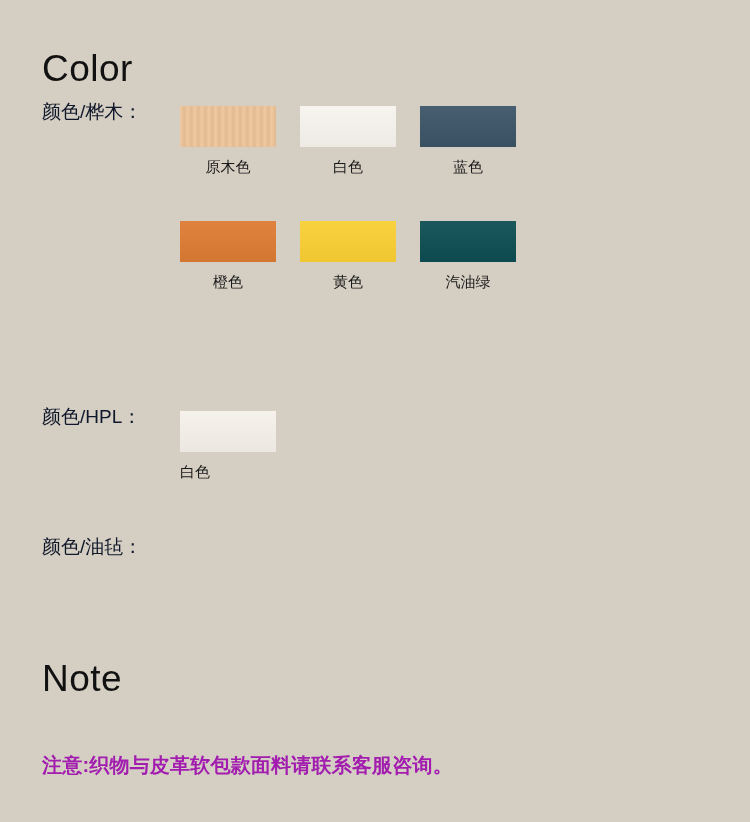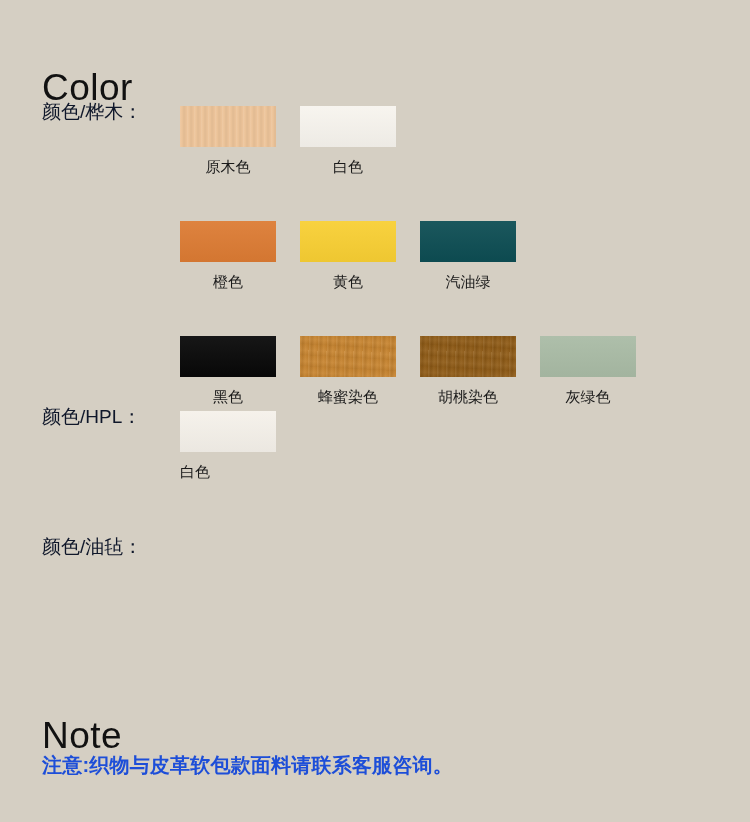--- a/index.html
+++ b/index.html
@@ -23,24 +23,23 @@
   
   .big-heading {
     position: absolute;
     left: 42px;
     font-family: "Liberation Sans", "DejaVu Sans", sans-serif;
     font-size: 37px;
     font-weight: 400;
     letter-spacing: 0.5px;
     color: #111111;
     line-height: 1;
-    margin-top: 19px;
   }
   #color-heading { top: 50px; }
-  #note-heading  { top: 698px; text-align: center; }
+  #note-heading  { top: 660px; text-align: center; }
 
   
   .section-label {
     position: absolute;
     left: 42px;
     font-size: 19px;
     font-weight: 400;
     color: #0f172a;
     line-height: 1;
     white-space: nowrap;
@@ -124,21 +123,21 @@
     pointer-events: none;
   }
 
   
   #note-text {
     position: absolute;
     left: 42px;
     top: 753px;
     font-size: 20px;
     font-weight: 700;
-    color: #1d4ed8;
+    color: #a21caf;
     line-height: 1.2;
     letter-spacing: 0.2px;
     white-space: nowrap;
   }
 </style>
 </head>
 <body>
 
 <div class="page">
 
@@ -149,51 +148,37 @@
   <div class="swatch-grid" id="grid-birch">
       <div class="swatch-row">
         <div class="swatch-cell">
           <span class="swatch-chip tex-grain" style="background: rgb(237, 196, 154);"></span>
           <div class="swatch-caption">原木色</div>
         </div>
         <div class="swatch-cell">
           <span class="swatch-chip tex-soft" style="background: rgb(247, 244, 238);"></span>
           <div class="swatch-caption">白色</div>
         </div>
+        <div class="swatch-cell">
+          <span class="swatch-chip tex-soft" style="background: rgb(60, 84, 104);"></span>
+          <div class="swatch-caption">蓝色</div>
+        </div>
       </div>
       <div class="swatch-row">
         <div class="swatch-cell">
           <span class="swatch-chip tex-soft" style="background: rgb(220, 123, 51);"></span>
           <div class="swatch-caption">橙色</div>
         </div>
         <div class="swatch-cell">
           <span class="swatch-chip tex-soft" style="background: rgb(248, 207, 51);"></span>
           <div class="swatch-caption">黄色</div>
         </div>
         <div class="swatch-cell">
           <span class="swatch-chip tex-soft" style="background: rgb(13, 77, 83);"></span>
           <div class="swatch-caption">汽油绿</div>
-        </div>
-      </div>
-      <div class="swatch-row">
-        <div class="swatch-cell">
-          <span class="swatch-chip tex-soft" style="background: rgb(8, 8, 8);"></span>
-          <div class="swatch-caption">黑色</div>
-        </div>
-        <div class="swatch-cell">
-          <span class="swatch-chip tex-mottle" style="background: rgb(200, 132, 46);"></span>
-          <div class="swatch-caption">蜂蜜染色</div>
-        </div>
-        <div class="swatch-cell">
-          <span class="swatch-chip tex-mottle" style="background: rgb(143, 90, 20);"></span>
-          <div class="swatch-caption">胡桃染色</div>
-        </div>
-        <div class="swatch-cell">
-          <span class="swatch-chip tex-soft" style="background: rgb(169, 187, 165);"></span>
-          <div class="swatch-caption">灰绿色</div>
         </div>
       </div>
     </div>
 
   <div class="section-label" id="label-hpl">颜色/HPL：</div>
 
   <div class="swatch-grid" id="grid-hpl">
       <div class="swatch-row">
         <div class="swatch-cell">
           <span class="swatch-chip tex-soft" style="background: rgb(245, 241, 234);"></span>

